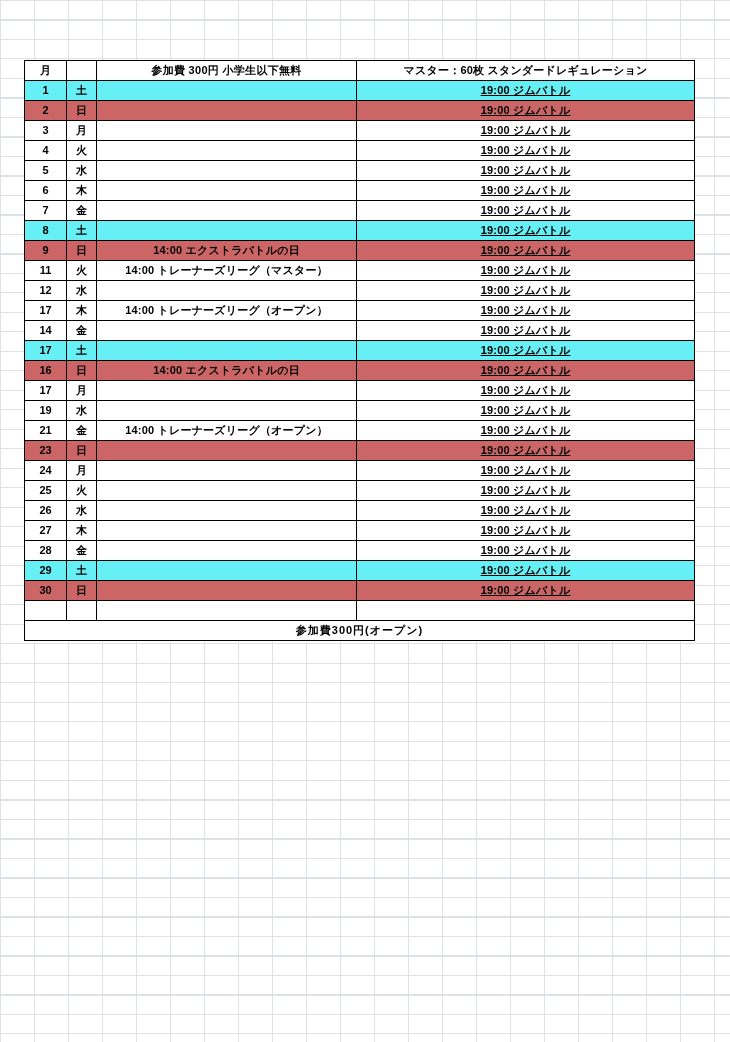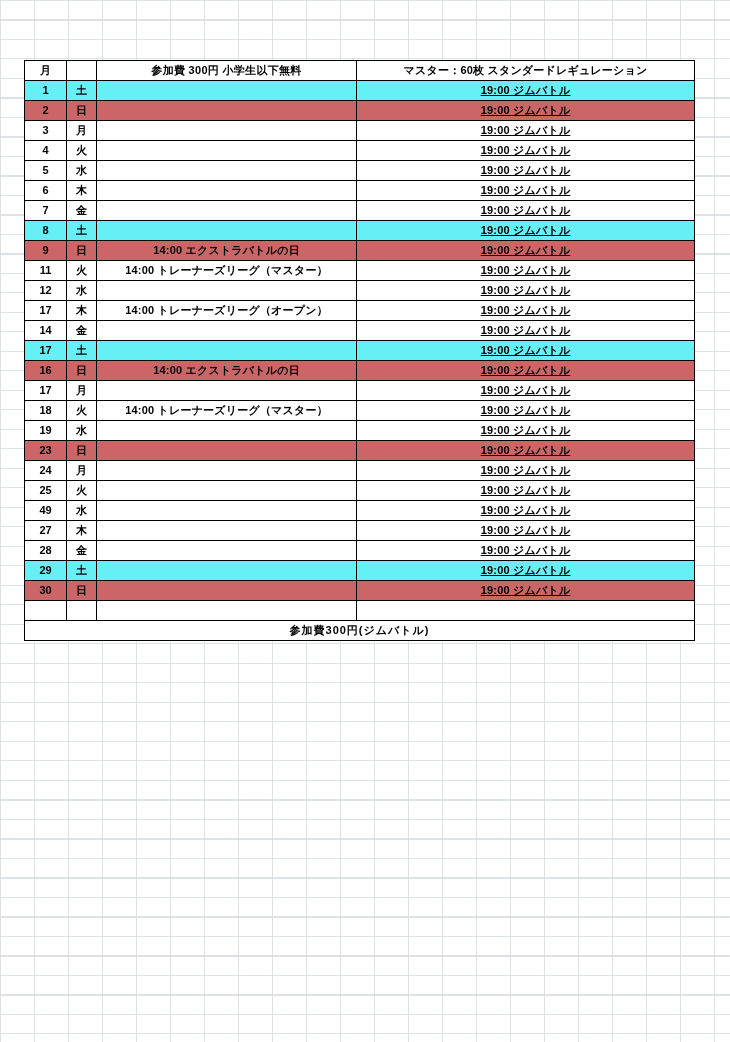--- a/index.html
+++ b/index.html
@@ -208,29 +208,29 @@
           <td class="ev">14:00  エクストラバトルの日</td>
           <td class="gym">19:00 ジムバトル</td>
         </tr>
         <tr class="">
           <td>17</td>
           <td>月</td>
           <td class="ev"></td>
           <td class="gym">19:00 ジムバトル</td>
         </tr>
         <tr class="">
-          <td>18</td>
-          <td>火</td>
-          <td class="ev">14:00 トレーナーズリーグ（マスター）</td>
-          <td class="gym">19:00 ジムバトル</td>
-        </tr>
-        <tr class="">
           <td>19</td>
           <td>水</td>
           <td class="ev"></td>
+          <td class="gym">19:00 ジムバトル</td>
+        </tr>
+        <tr class="">
+          <td>21</td>
+          <td>金</td>
+          <td class="ev">14:00 トレーナーズリーグ（オープン）</td>
           <td class="gym">19:00 ジムバトル</td>
         </tr>
         <tr class="sun">
           <td>23</td>
           <td>日</td>
           <td class="ev"></td>
           <td class="gym">19:00 ジムバトル</td>
         </tr>
         <tr class="">
           <td>24</td>
@@ -238,21 +238,21 @@
           <td class="ev"></td>
           <td class="gym">19:00 ジムバトル</td>
         </tr>
         <tr class="">
           <td>25</td>
           <td>火</td>
           <td class="ev"></td>
           <td class="gym">19:00 ジムバトル</td>
         </tr>
         <tr class="">
-          <td>49</td>
+          <td>26</td>
           <td>水</td>
           <td class="ev"></td>
           <td class="gym">19:00 ジムバトル</td>
         </tr>
         <tr class="">
           <td>27</td>
           <td>木</td>
           <td class="ev"></td>
           <td class="gym">19:00 ジムバトル</td>
         </tr>
@@ -276,17 +276,17 @@
         </tr>
       </tbody>
     <tfoot>
       <tr class="blankrow">
         <td></td>
         <td></td>
         <td></td>
         <td></td>
       </tr>
       <tr>
-        <td class="footer-note" colspan="4">参加費300円(ジムバトル)</td>
+        <td class="footer-note" colspan="4">参加費300円(オープン)</td>
       </tr>
     </tfoot>
   </table>
 </div>
 
 </body></html>

